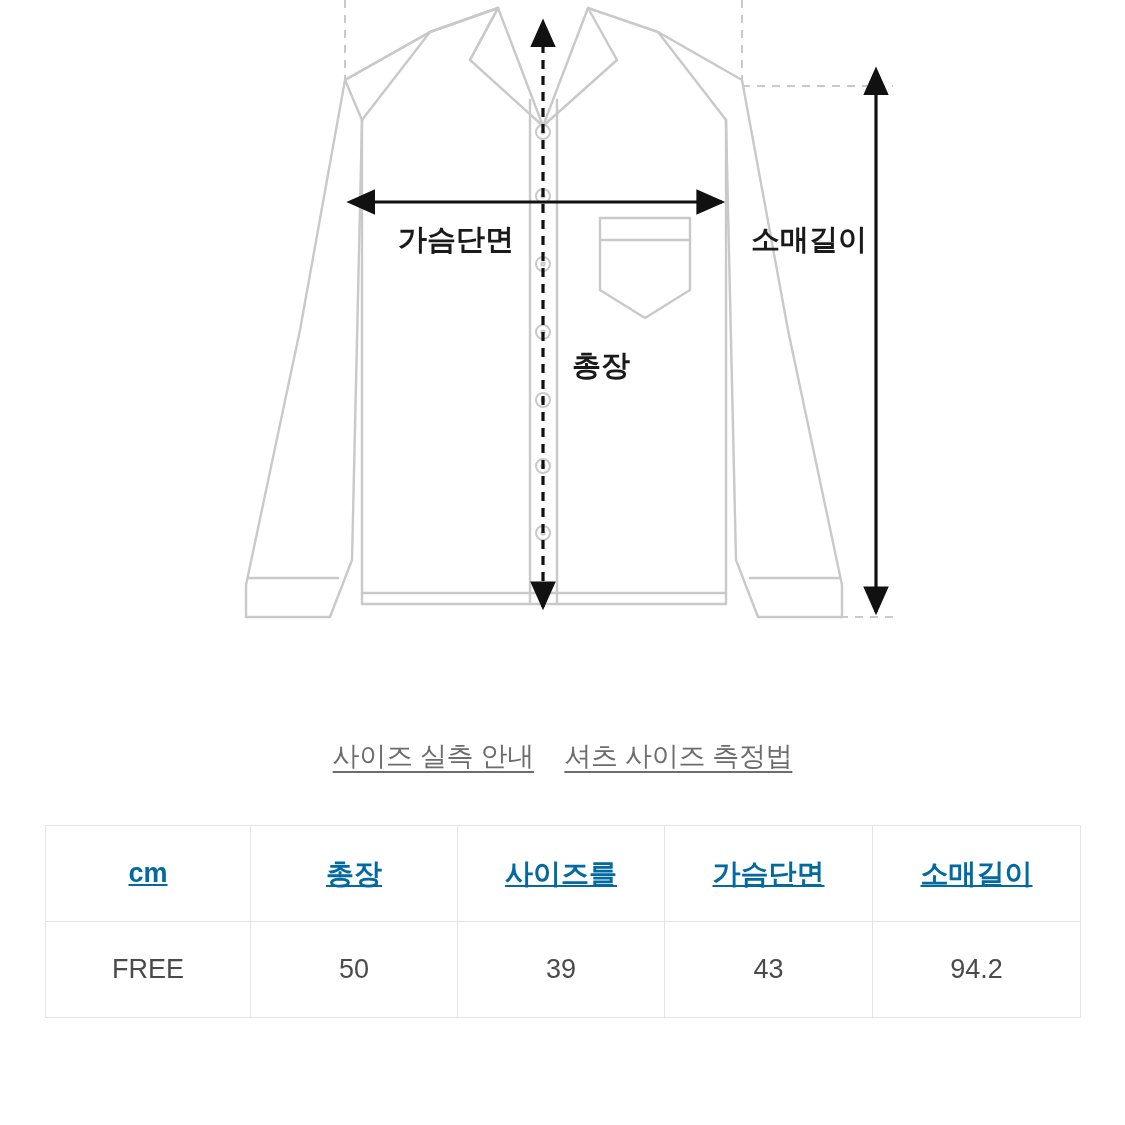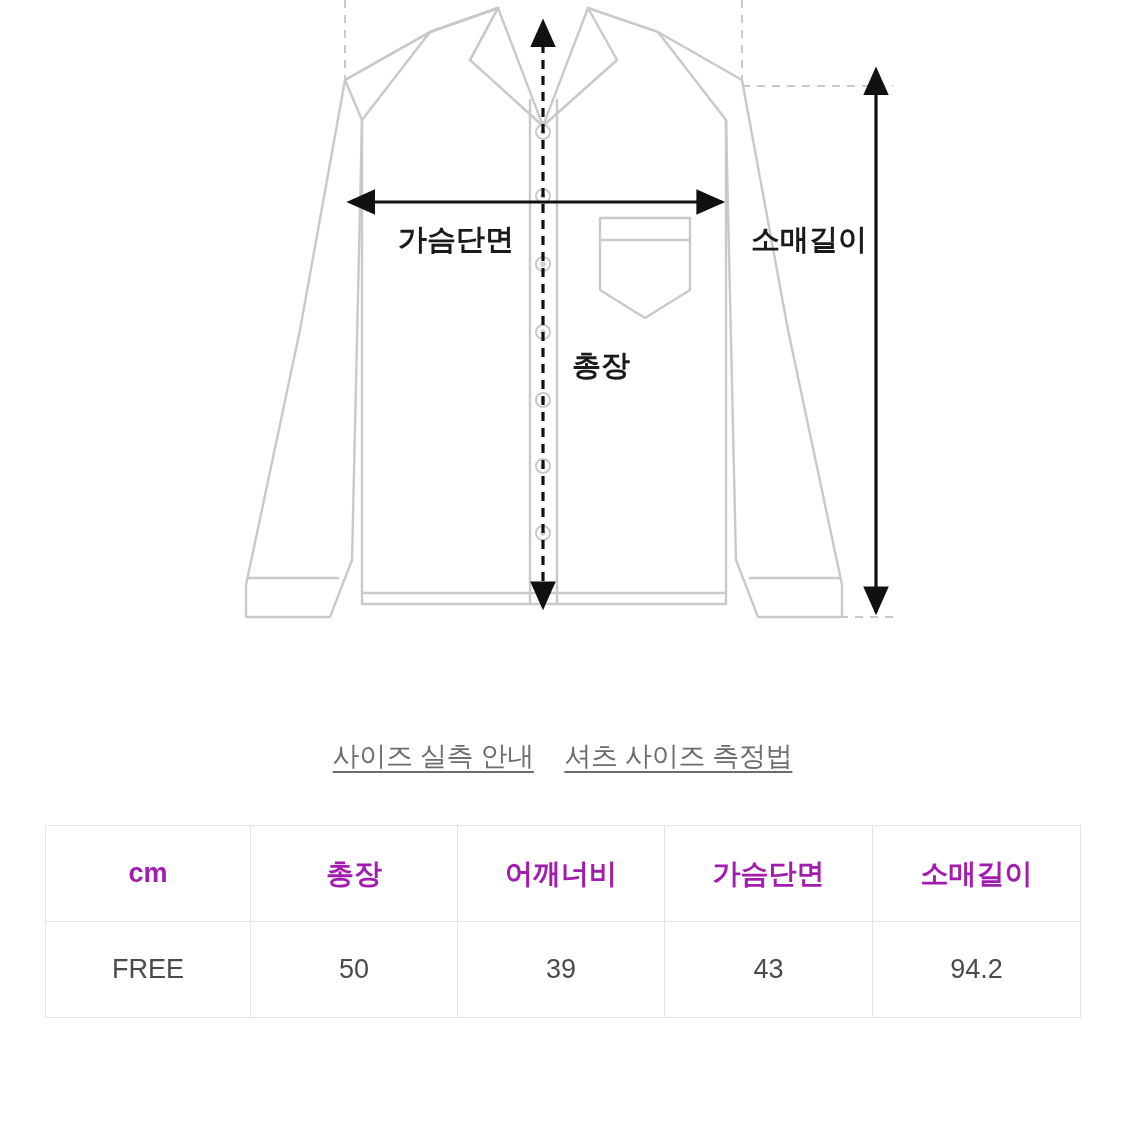--- a/index.html
+++ b/index.html
@@ -70,22 +70,23 @@
     height: 96px;
     text-align: center;
     vertical-align: middle;
     font-size: 27px;
     color: #4a4a4a;
     font-weight: normal;
     padding: 0;
   }
   .size-table thead th {
     font-weight: bold;
-    color: #a21caf;
+    color: #0369a1;
     font-size: 28px;
+    text-decoration: underline;
   }
   .size-table thead th.unit-cell {
     font-weight: bold;
     font-size: 27px;
   }
   .row-label {
     font-weight: bold;
     color: #2b2b2b;
     font-size: 28px;
   }
@@ -198,21 +199,21 @@
       <col class="c1">
         <col class="c2">
         <col class="c3">
         <col class="c4">
         <col class="c5">
     </colgroup>
     <thead>
       <tr>
         <th class="unit-cell">cm</th>
         <th>총장</th>
-        <th>어깨너비</th>
+        <th>사이즈를</th>
         <th>가슴단면</th>
         <th>소매길이</th>
       </tr>
     </thead>
     <tbody>
       <tr>
         <td class="row-label">FREE</td>
         <td class="value-cell">50</td>
         <td class="value-cell">39</td>
         <td class="value-cell">43</td>

